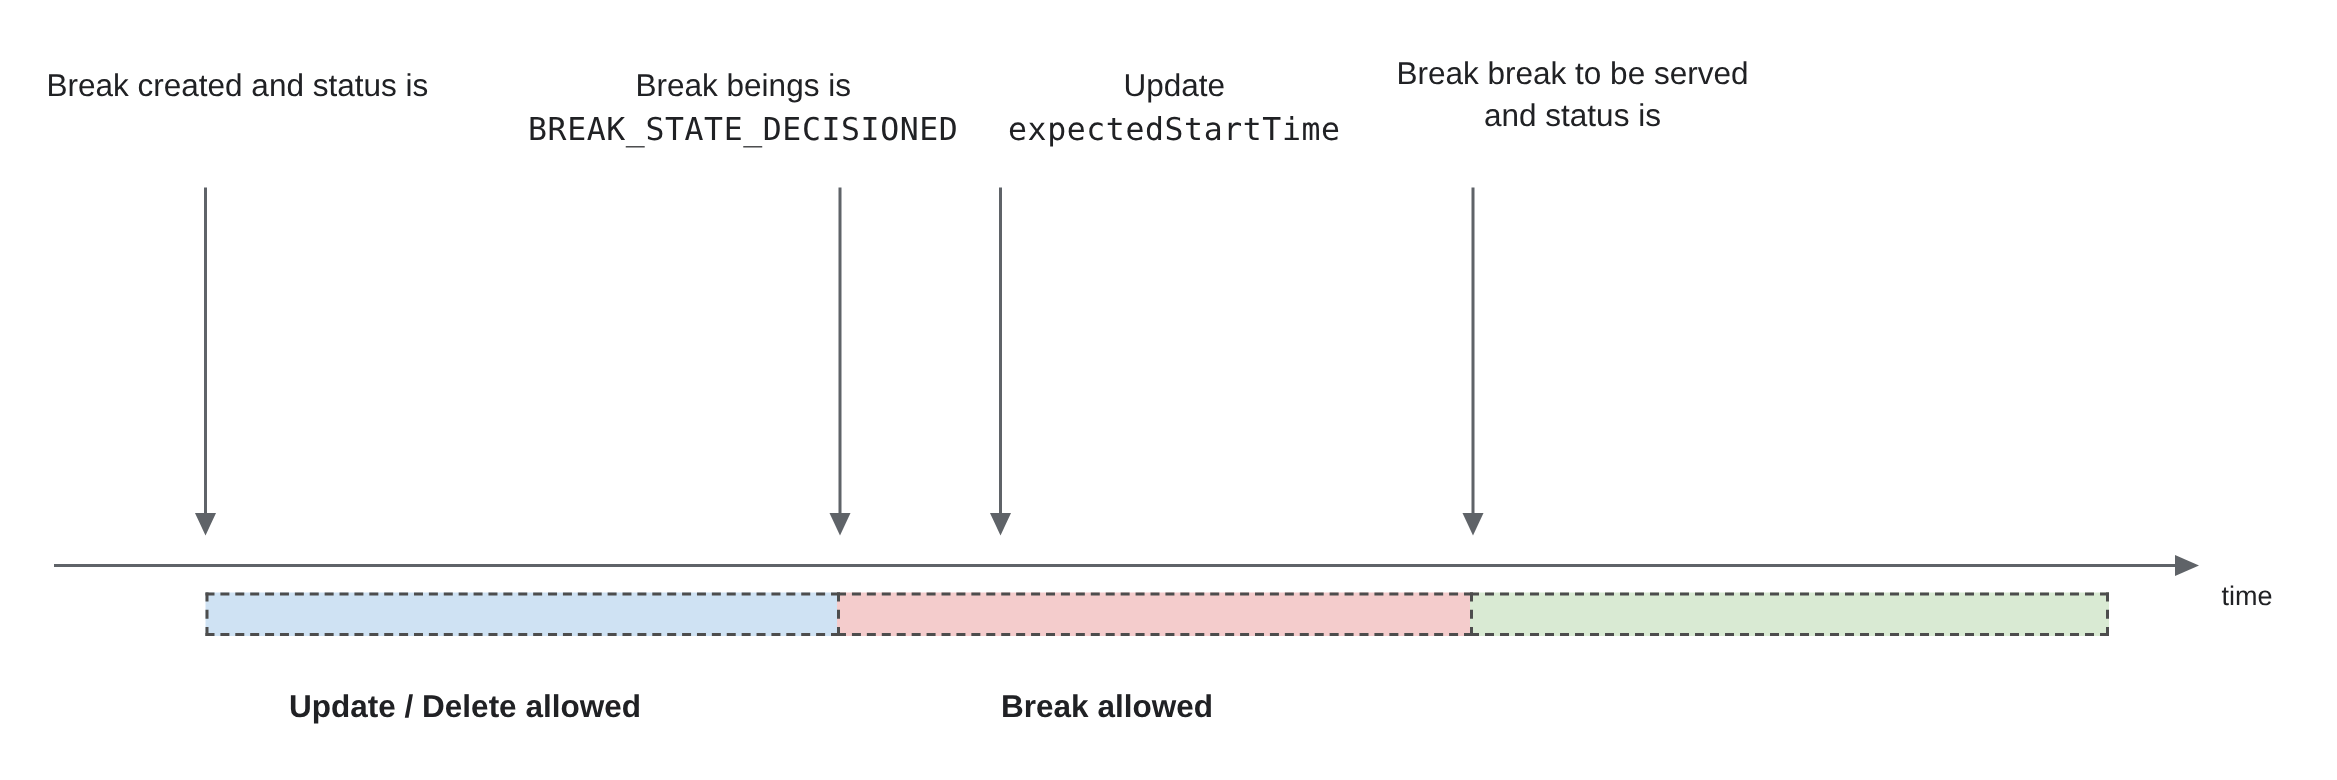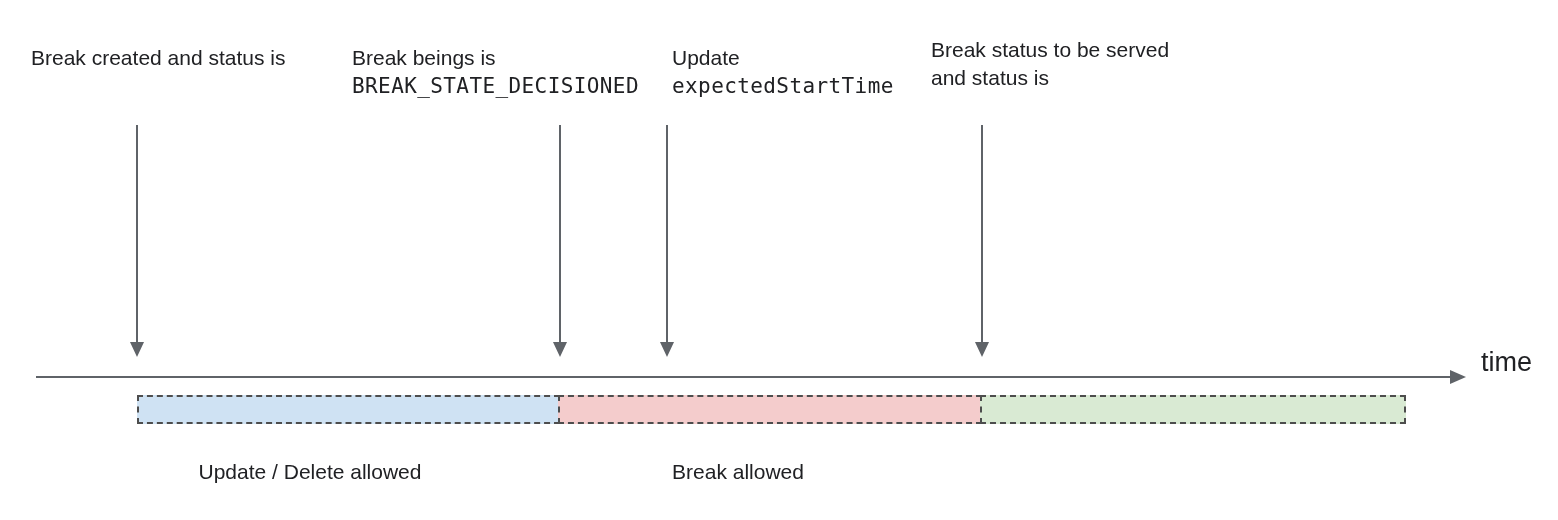--- a/index.html
+++ b/index.html
@@ -14,20 +14,21 @@
     background: #ffffff;
     overflow: hidden;
     font-family: "Liberation Sans", sans-serif;
     color: var(--text, #202124);
   }
 
   
   .ann {
     position: absolute;
     white-space: nowrap;
+    text-align: center;
   }
   .ann-line {
     line-height: 28px;
     font-size: 21px;
   }
   .ann-line.sans {
     font-family: "Liberation Sans", sans-serif;
   }
   .ann-line.mono {
     font-family: "DejaVu Sans Mono", monospace;
@@ -72,42 +73,43 @@
     top: 370px;
     width: 0;
     height: 0;
     border-top: 7px solid transparent;
     border-bottom: 7px solid transparent;
     border-left: 16px solid var(--line, #5f6368);
   }
   .timeline-label {
     position: absolute;
     left: 1481px;
-    top: 350px;
-    font-size: 27px;
+    top: 385px;
+    font-size: 18px;
     line-height: 24px;
   }
 
   
   .seg {
     position: absolute;
     top: 395px;
     height: 29px;
     box-sizing: border-box;
     border: 2px dashed var(--dash_border, #4d4d4d);
   }
 
   
   .seg-label {
     position: absolute;
     top: 459px;
     transform: translateX(-50%);
     font-size: 21px;
     line-height: 26px;
     white-space: nowrap;
+    font-weight: bold;
   }
 </style>
 </head>
 <body>
 
 <div class="canvas">
 
   <div class="ann" style="left:31px; top:44px">
     <div class="ann-line sans">Break created and status is</div>
   </div>
@@ -116,21 +118,21 @@
     <div class="ann-line sans">Break beings is</div>
     <div class="ann-line mono">BREAK_STATE_DECISIONED</div>
   </div>
 
   <div class="ann" style="left:672px; top:44px">
     <div class="ann-line sans">Update</div>
     <div class="ann-line mono">expectedStartTime</div>
   </div>
 
   <div class="ann" style="left:931px; top:36px">
-    <div class="ann-line sans">Break status to be served</div>
+    <div class="ann-line sans">Break break to be served</div>
     <div class="ann-line sans">and status is</div>
   </div>
 
   <div class="v-arrow" style="left:130px">
     <div class="shaft"></div>
     <div class="head"></div>
   </div>
   <div class="v-arrow" style="left:553px">
     <div class="shaft"></div>
     <div class="head"></div>

